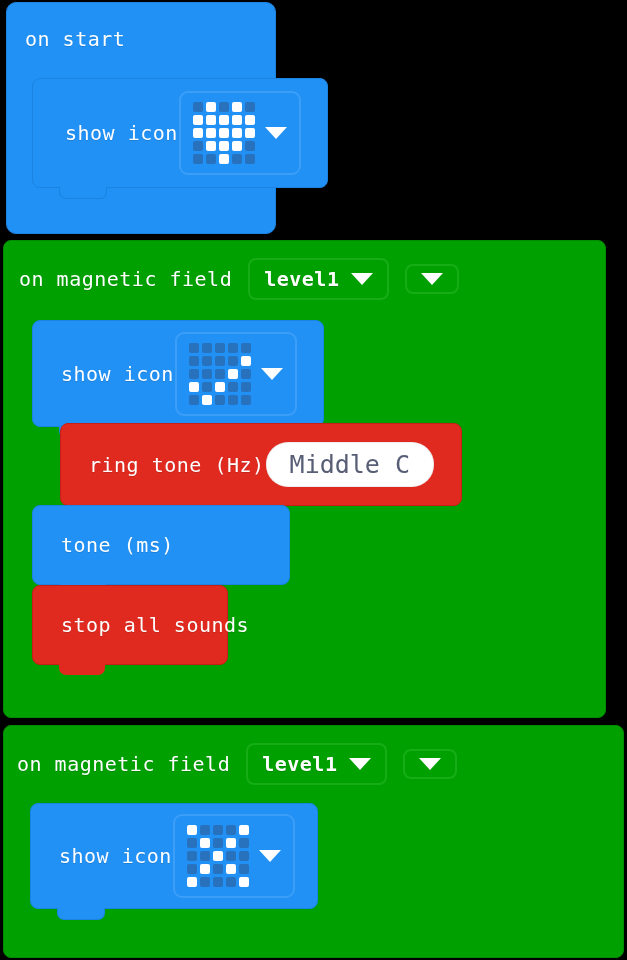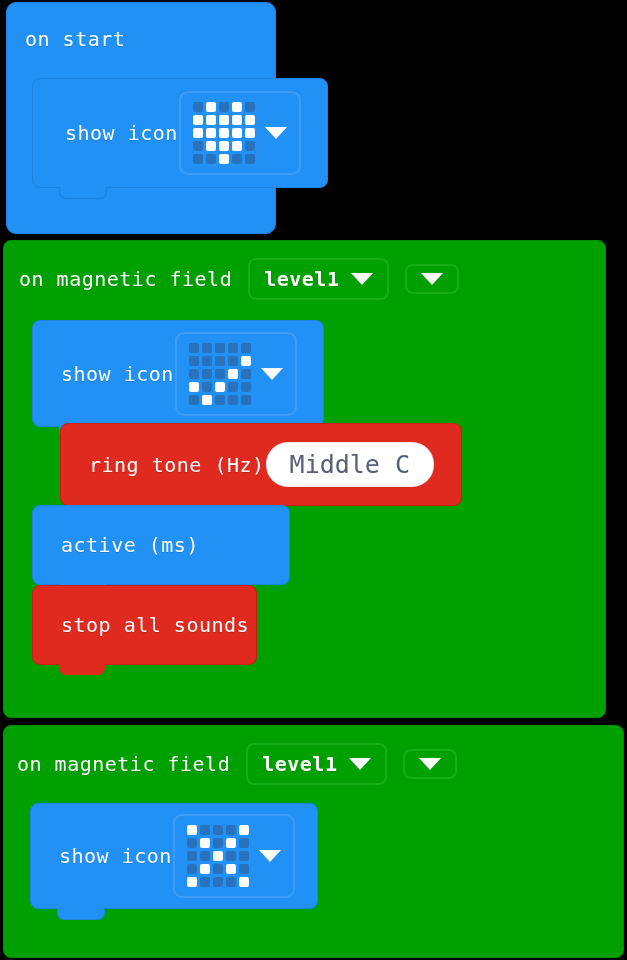--- a/index.html
+++ b/index.html
@@ -149,25 +149,25 @@
     <div class="lbl" style="margin-left:12px;">ring tone (Hz)</div>
     <div class="field-white">
       <span>Middle C</span>
     </div>
   </div>
 </div>
 
 <div class="block blue blue-edge" style="left:32px;top:505px;width:258px;height:80px;border-radius:8px;">
   <div class="notch blue blue-edge" style="left:26px;top:78px;width:46px;height:11px;border-top:none;"></div>
   <div class="stmt-row">
-    <div class="lbl" style="margin-left:12px;">active (ms)</div>
-  </div>
-</div>
-
-<div class="block red" style="left:32px;top:585px;width:225px;height:80px;border-radius:8px;border:1px solid #c71f18;">
+    <div class="lbl" style="margin-left:12px;">tone (ms)</div>
+  </div>
+</div>
+
+<div class="block red" style="left:32px;top:585px;width:196px;height:80px;border-radius:8px;border:1px solid #c71f18;">
   <div class="notch red" style="left:26px;top:78px;width:46px;height:11px;background:#E02A20;"></div>
   <div class="stmt-row">
     <div class="lbl" style="margin-left:12px;">stop all sounds</div>
   </div>
 </div>
 
 <div class="block evt" style="left:3px;top:725px;width:621px;height:233px;border-radius:8px;"></div>
 
 <div class="block" style="left:3px;top:725px;width:621px;height:78px;">
   <div class="row" style="display:flex;align-items:center;height:100%;padding-left:14px;gap:16px;">

